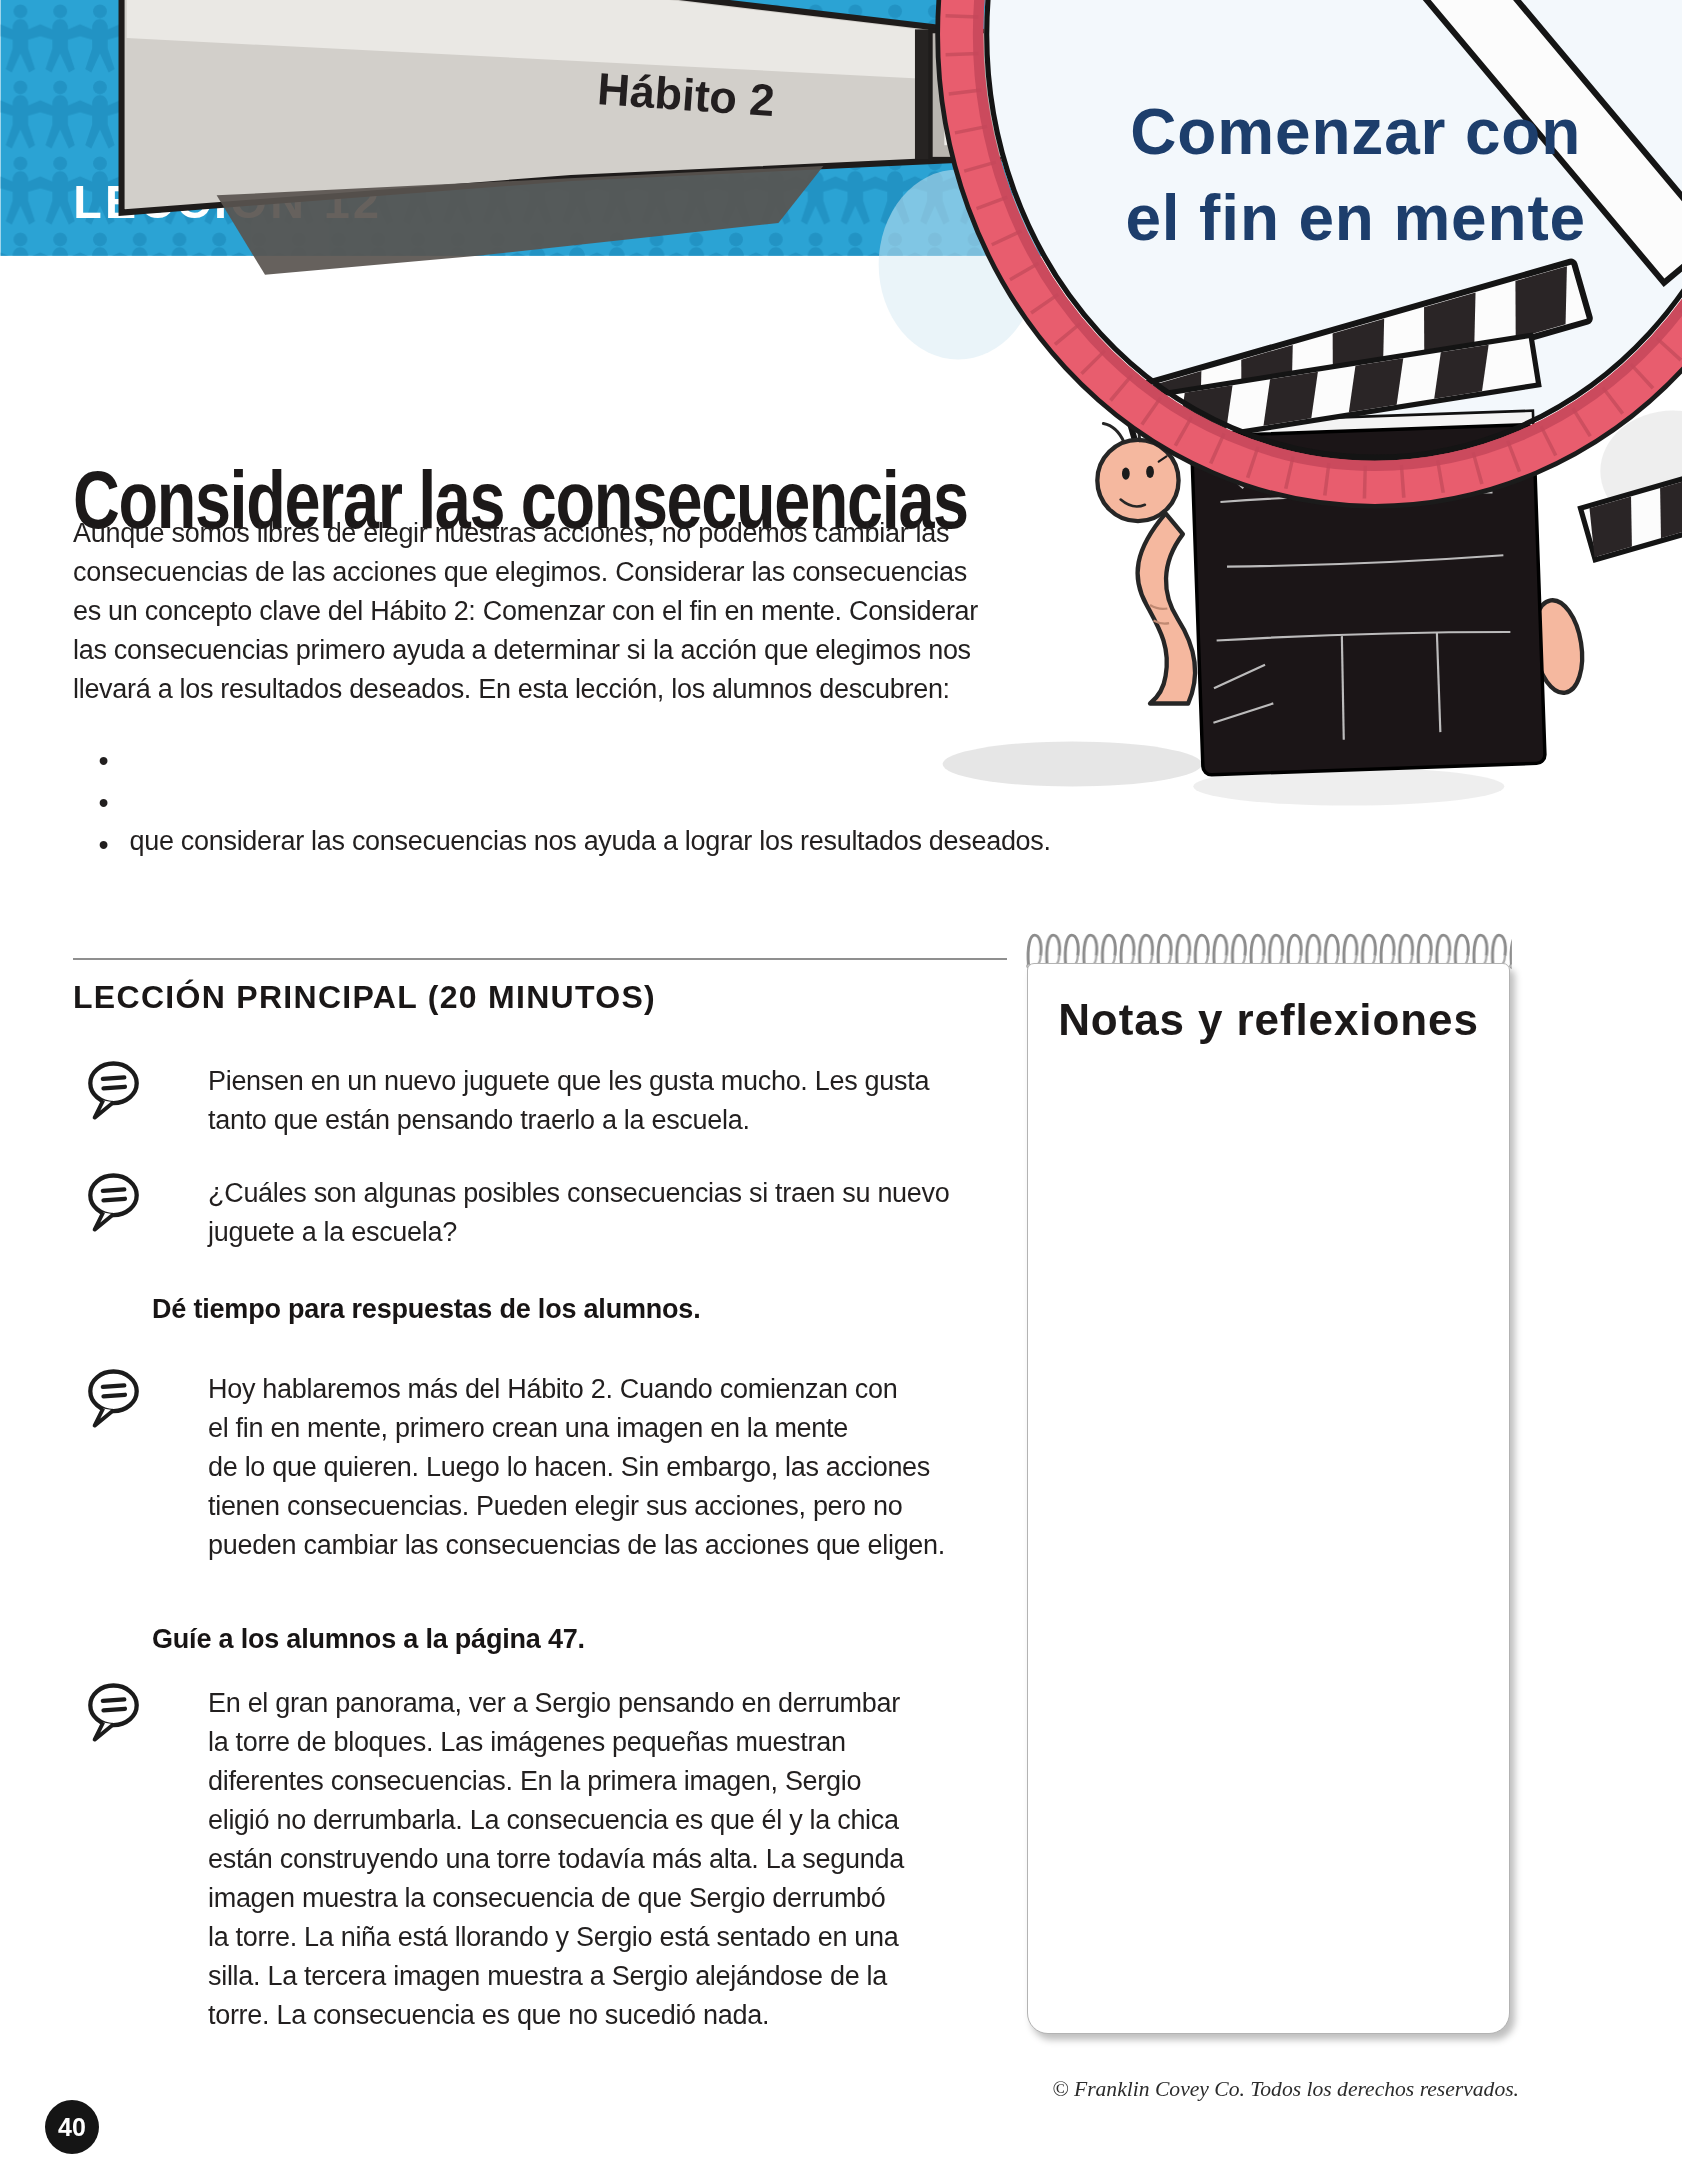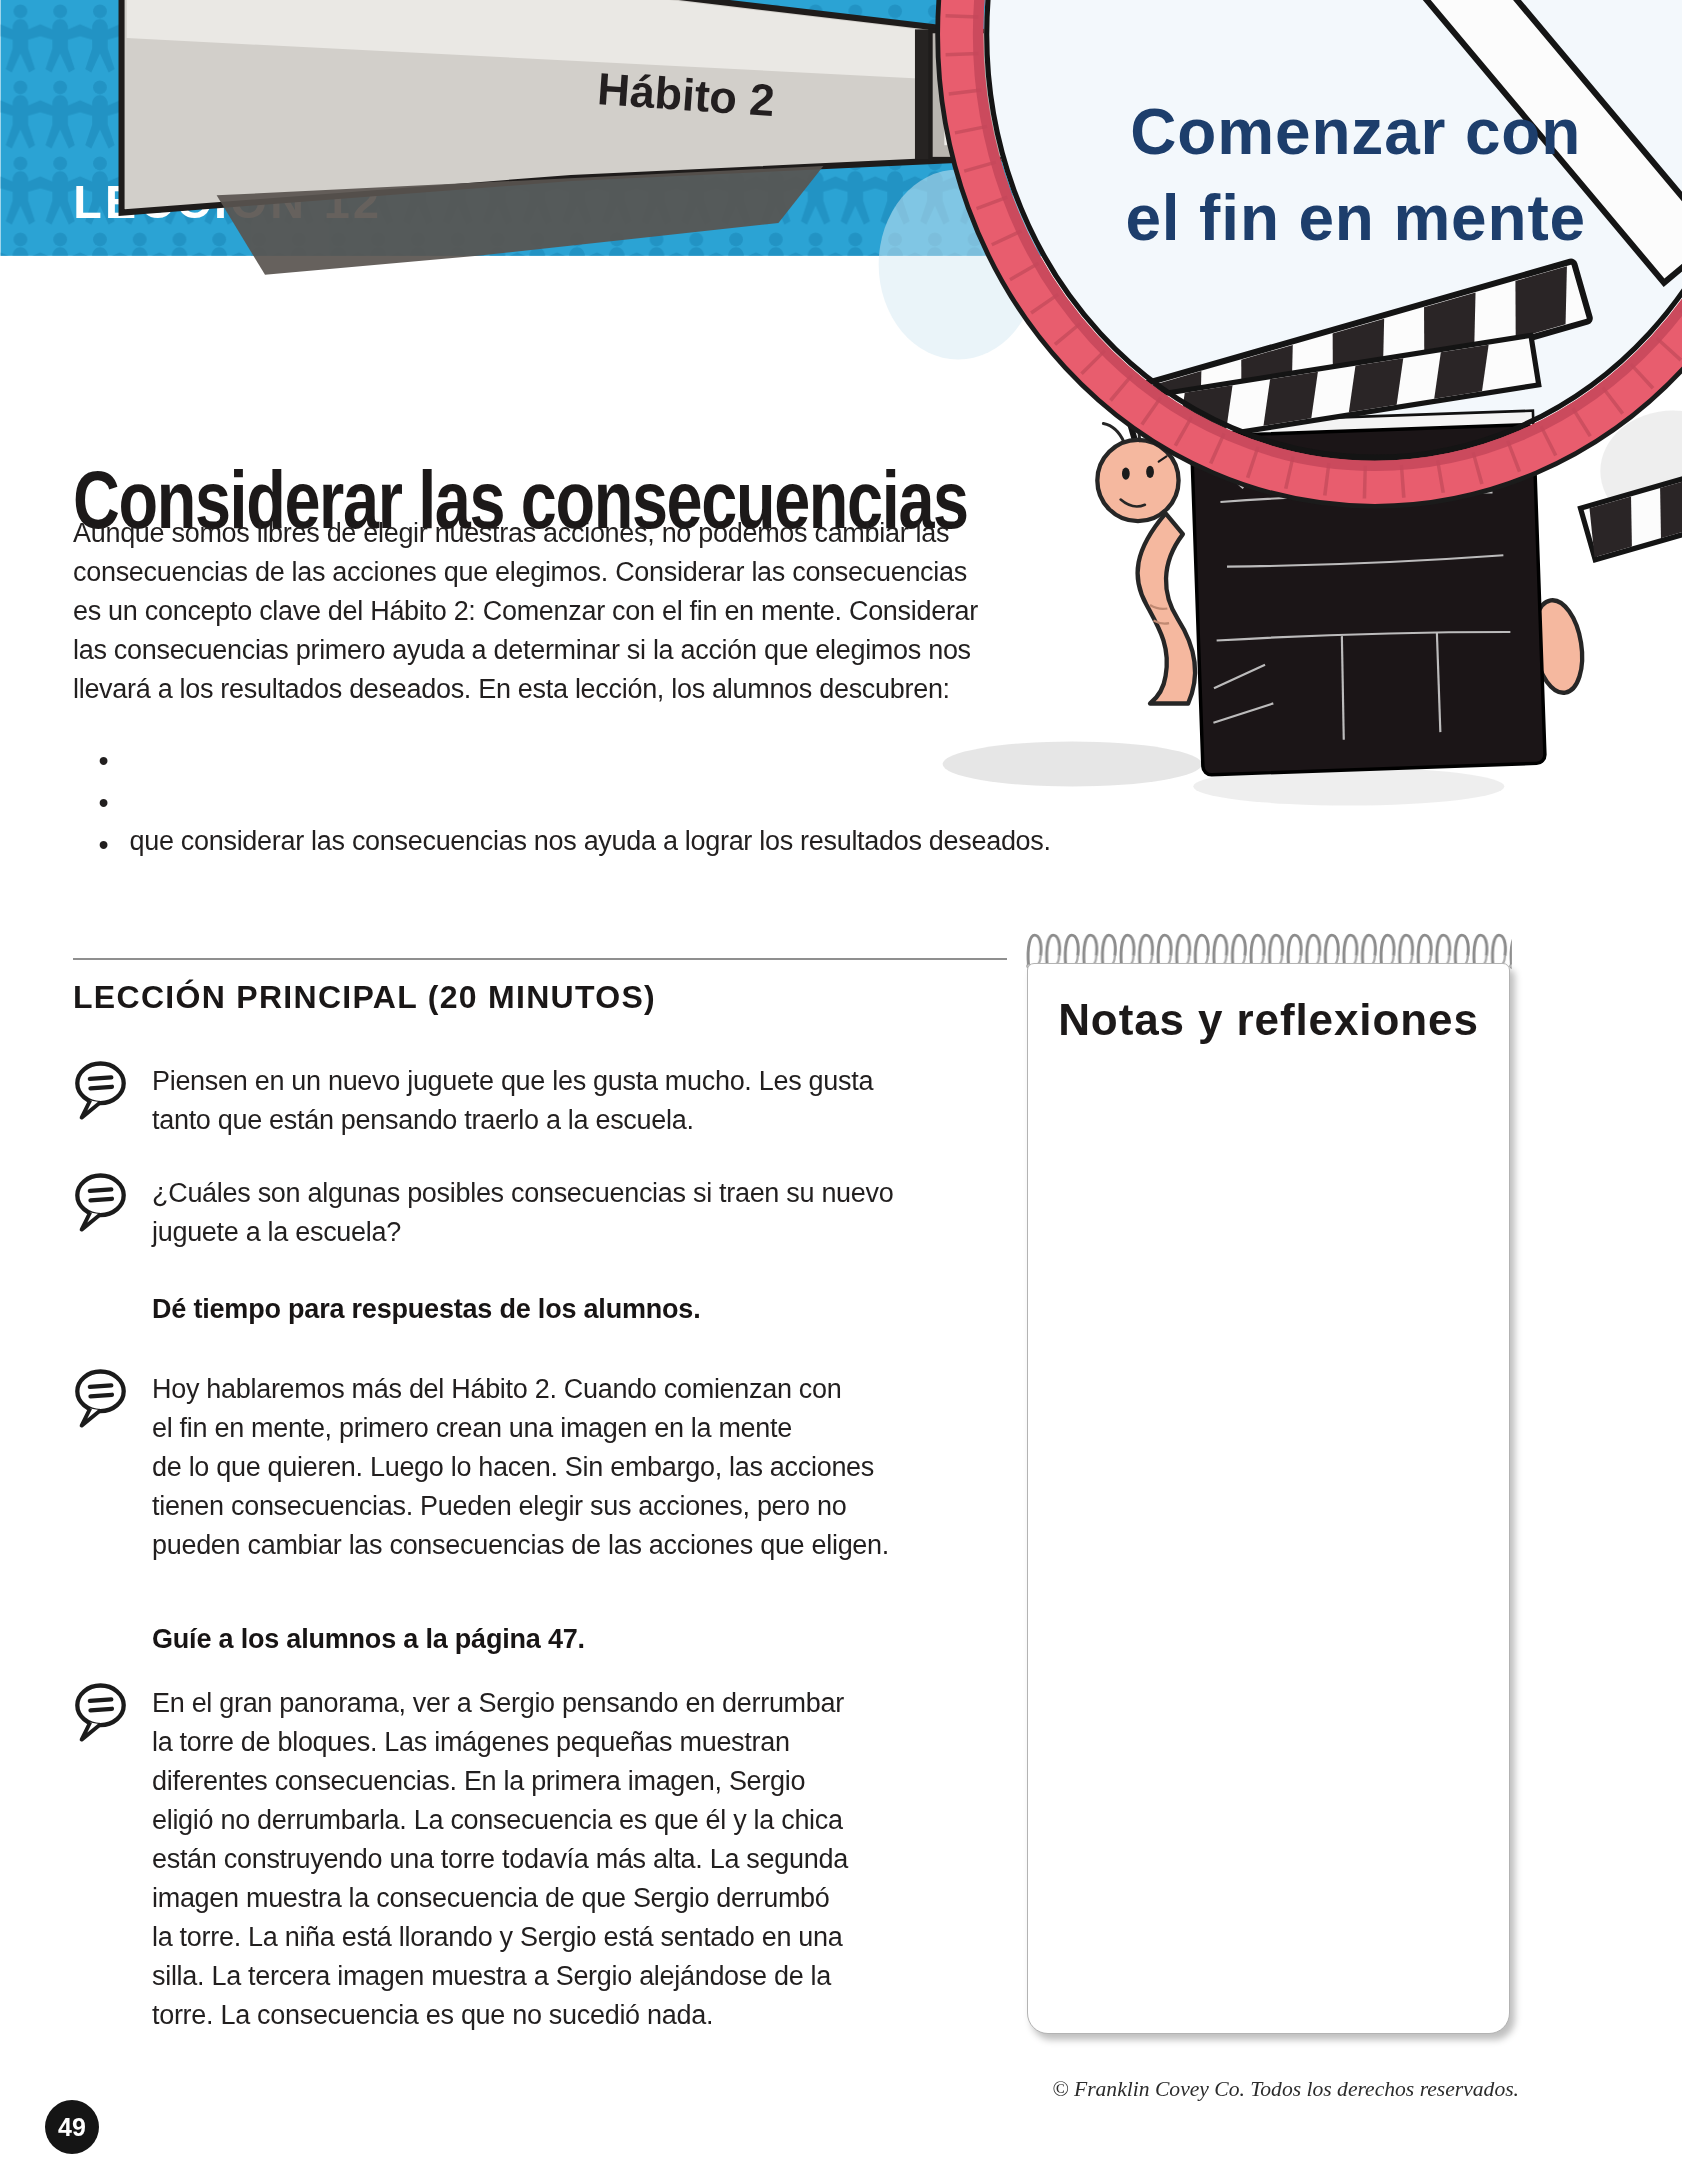--- a/index.html
+++ b/index.html
@@ -22,21 +22,21 @@
   }
   .intro{left:73px;top:514px;width:1107px;}
   .bullets{left:83px;top:742px;width:1124px;list-style:none;margin:0;padding:0;}
   .bullets li{display:flex;align-items:flex-start;height:42px;font-size:27px;letter-spacing:-0.3px;}
   .bullets .dot{font-size:29px;line-height:38px;margin:0 21px 0 15.6px;}
   .divider{left:73px;top:958px;width:934px;height:1.7px;background:#8f8f8f;}
   .section-heading{
     left:73px;top:979px;font-size:32px;font-weight:700;letter-spacing:1.3px;
     color:#1a1717;white-space:nowrap;
   }
-  .row{left:73px;display:flex;align-items:flex-start;}
+  .row{left:86px;display:flex;align-items:flex-start;gap:43px;}
   .row .bubble{flex:0 0 55px;margin-right:24px;margin-top:-3.5px;}
   .row .body-text{width:899px;}
   .note{left:152px;font-size:27px;font-weight:700;letter-spacing:-0.2px;white-space:nowrap;color:#181515;}
   .notes-panel{
     left:1027px;top:963px;width:483px;height:1071px;box-sizing:border-box;
     background:#ffffff;border:1.7px solid #b3b3b3;
     border-radius:7px 7px 21px 21px;
     box-shadow:4.3px 6px 7.8px rgba(0,0,0,.25);
   }
   .notes-title{
@@ -264,15 +264,15 @@
   </defs>
   <rect x="0" y="0" width="566" height="50" fill="url(#coil)"></rect>
 </svg>
 
 <div class="abs notes-panel">
   <div class="notes-title">Notas y reflexiones</div>
 </div>
 
 <div class="abs copyright">© Franklin Covey Co. Todos los derechos reservados.</div>
 <div class="abs page-badge">
-  <span>49</span>
+  <span>40</span>
 </div>
 
 
 </body></html>

